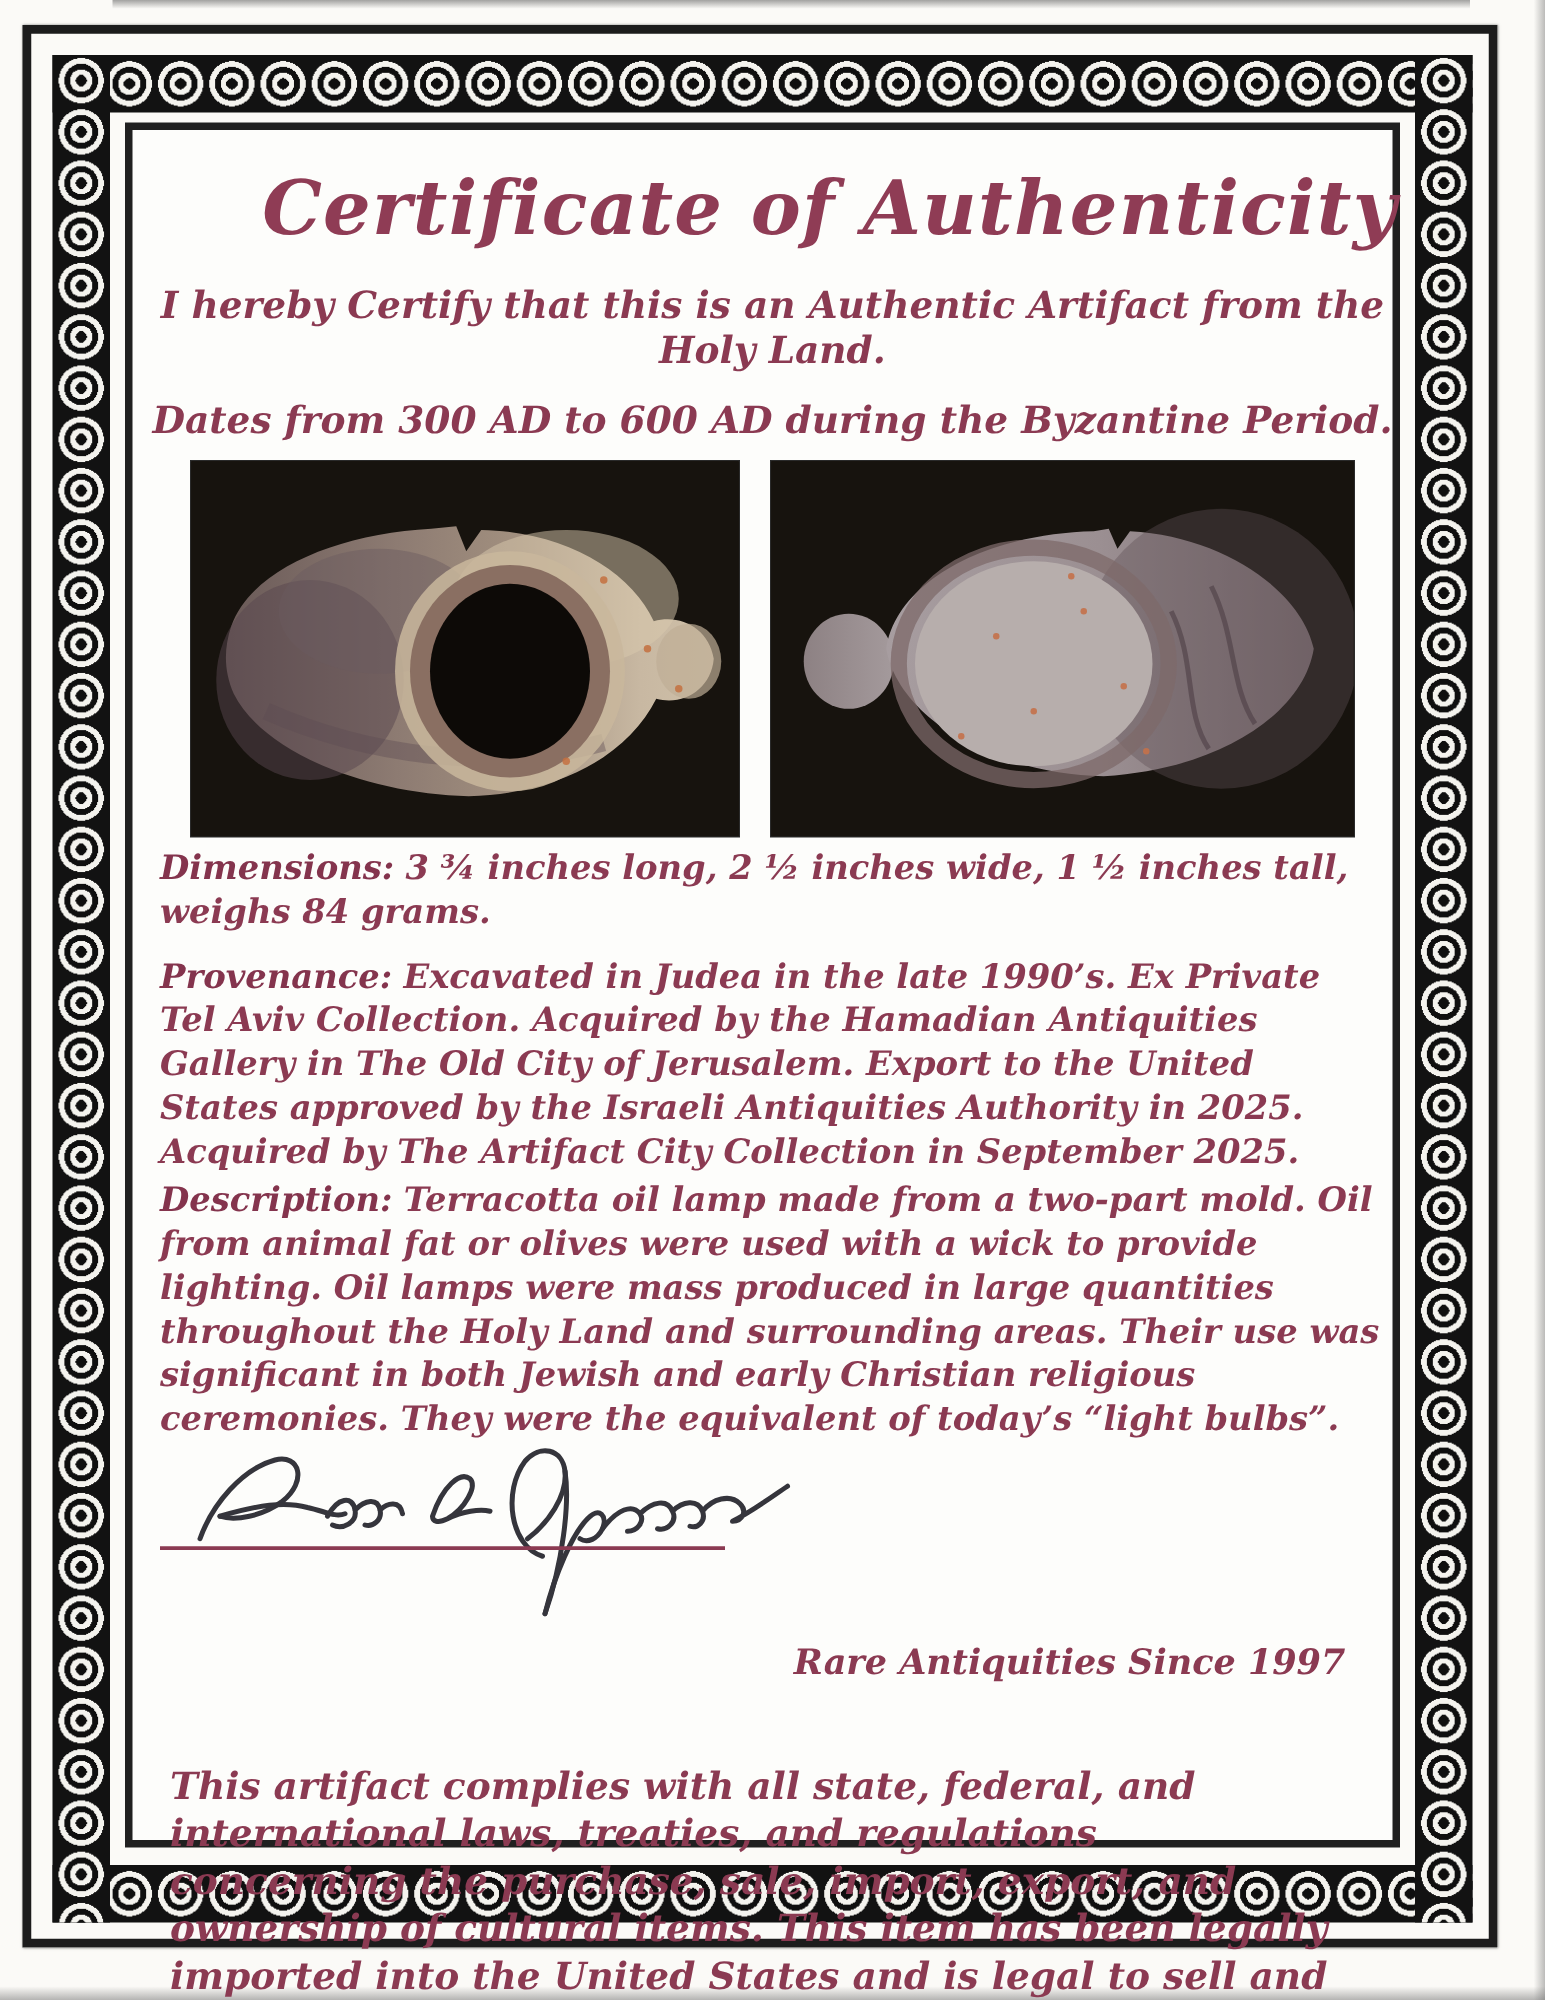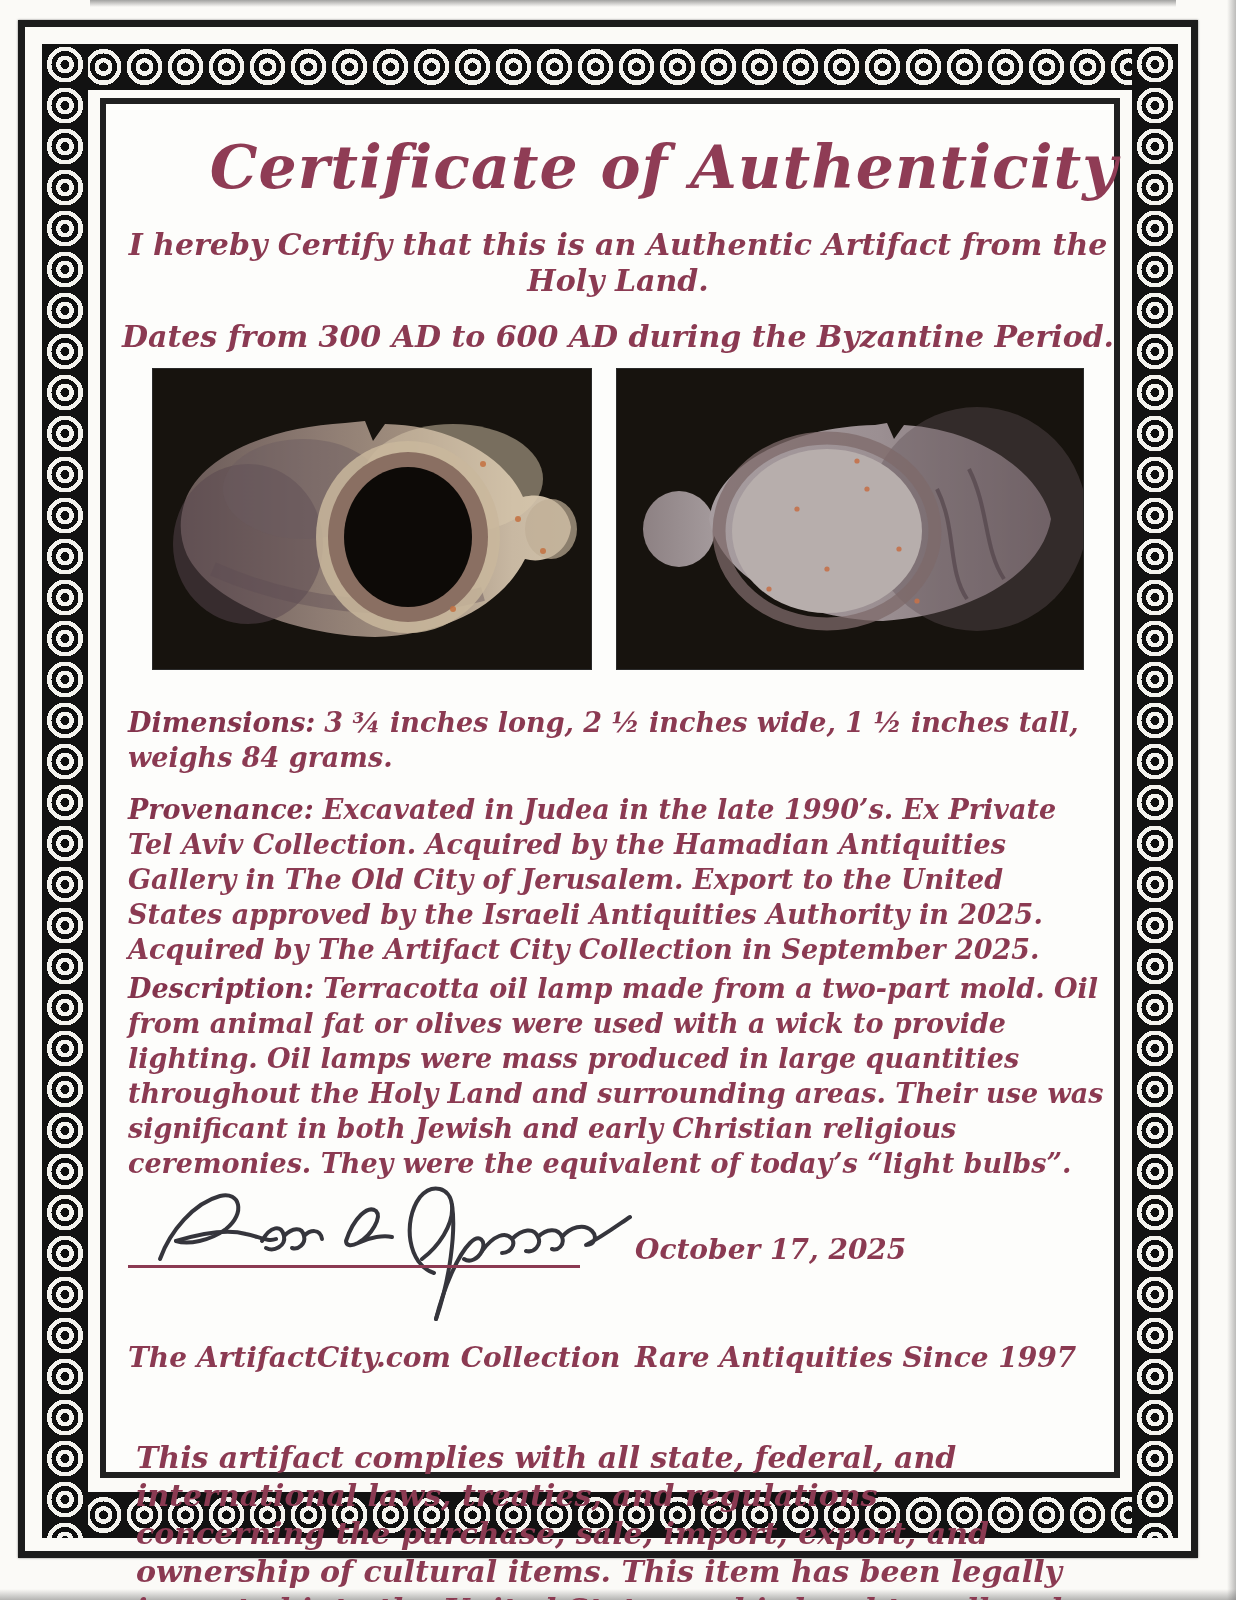--- a/index.html
+++ b/index.html
@@ -36,21 +36,21 @@
   .content *{font-style:italic;font-weight:bold;}
   h1.title{margin:22px 0 0 0;text-align:right;font-size:60px;line-height:1.12;
     color:#8f3c55;letter-spacing:1px;}
   p.certify{margin:26px 0 0 0;text-align:center;font-size:30px;line-height:1.2;}
   p.dates{margin:20px 0 0 0;text-align:center;font-size:30px;line-height:1.2;}
   .photos{margin:14px 0 0 0;display:flex;justify-content:center;gap:26px;}
   .photo{background:#17130e;box-shadow:0 0 0 1px #2a2a2a;}
   .photo svg{display:block;}
   p.para{font-size:27px;line-height:35px;margin:0 0 0 10px;}
   p.para .label{margin-right:9px;color:#84344d;}
-  p.dim{margin-top:36px;width:985px;}
+  p.dim{margin-top:8px;width:985px;}
   p.prov{margin-top:17px;width:975px;}
   p.desc{margin-top:4px;width:980px;}
   .sig-grid{position:relative;height:206px;margin-top:0;}
   .sig-handwriting{position:absolute;left:28px;top:-2px;}
   .sig-line{position:absolute;left:10px;top:84px;width:452px;height:3px;background:#8b3a52;}
   .sig-text{position:absolute;font-size:28px;white-space:nowrap;margin:0;}
   .signer1{left:10px;top:106px;}
   .signer2{left:10px;top:160px;}
   .sig-date{left:517px;top:52px;}
   .sig-loc{left:517px;top:106px;}
@@ -155,20 +155,18 @@
         <path d="M30 62 C 60 53 82 50 100 55 C 114 58 122 63 130 60"></path>
         <path d="M116 62 C 124 47 136 45 138 57 C 140 67 128 73 120 69 M138 57 C 146 49 156 47 158 57 C 160 65 152 71 146 69 M158 57 C 164 51 174 49 176 60"></path>
         <path d="M200 62 C 208 38 222 26 230 32 C 236 38 226 56 212 64 C 204 68 200 66 200 62 M212 64 C 224 58 238 56 246 58"></path>
         <path d="M288 94 C 262 86 256 42 274 18 C 286 4 304 8 306 26 C 308 46 292 68 276 80"></path>
         <path d="M306 26 C 310 52 304 100 290 140"></path>
         <path d="M290 140 C 298 108 312 76 324 64 C 334 54 340 62 336 72 C 332 80 324 84 318 80"></path>
         <path d="M336 72 C 348 56 360 52 366 60 C 370 66 364 74 356 74 M366 60 C 376 50 388 48 392 58 C 396 66 388 74 380 72 M392 58 C 400 50 412 48 416 58 C 419 66 412 72 406 70 M416 58 C 424 48 438 44 446 52 C 452 58 448 66 440 66 C 456 58 472 46 484 38"></path>
       </g>
     </svg>
     <div class="sig-line"></div>
-    <p class="sig-text signer2">The ArtifactCity.com Collection</p>
-    <p class="sig-text sig-date">October 17, 2025</p>
     <p class="sig-text sig-tag">Rare Antiquities Since 1997</p>
   </div>
 
   <p class="legal">This artifact complies with all state, federal, and international laws, treaties, and regulations concerning the purchase, sale, import, export, and ownership of cultural items. This item has been legally imported into the United States and is legal to sell and buy in the United States.</p>
 
 </div>
 
 </body></html>

